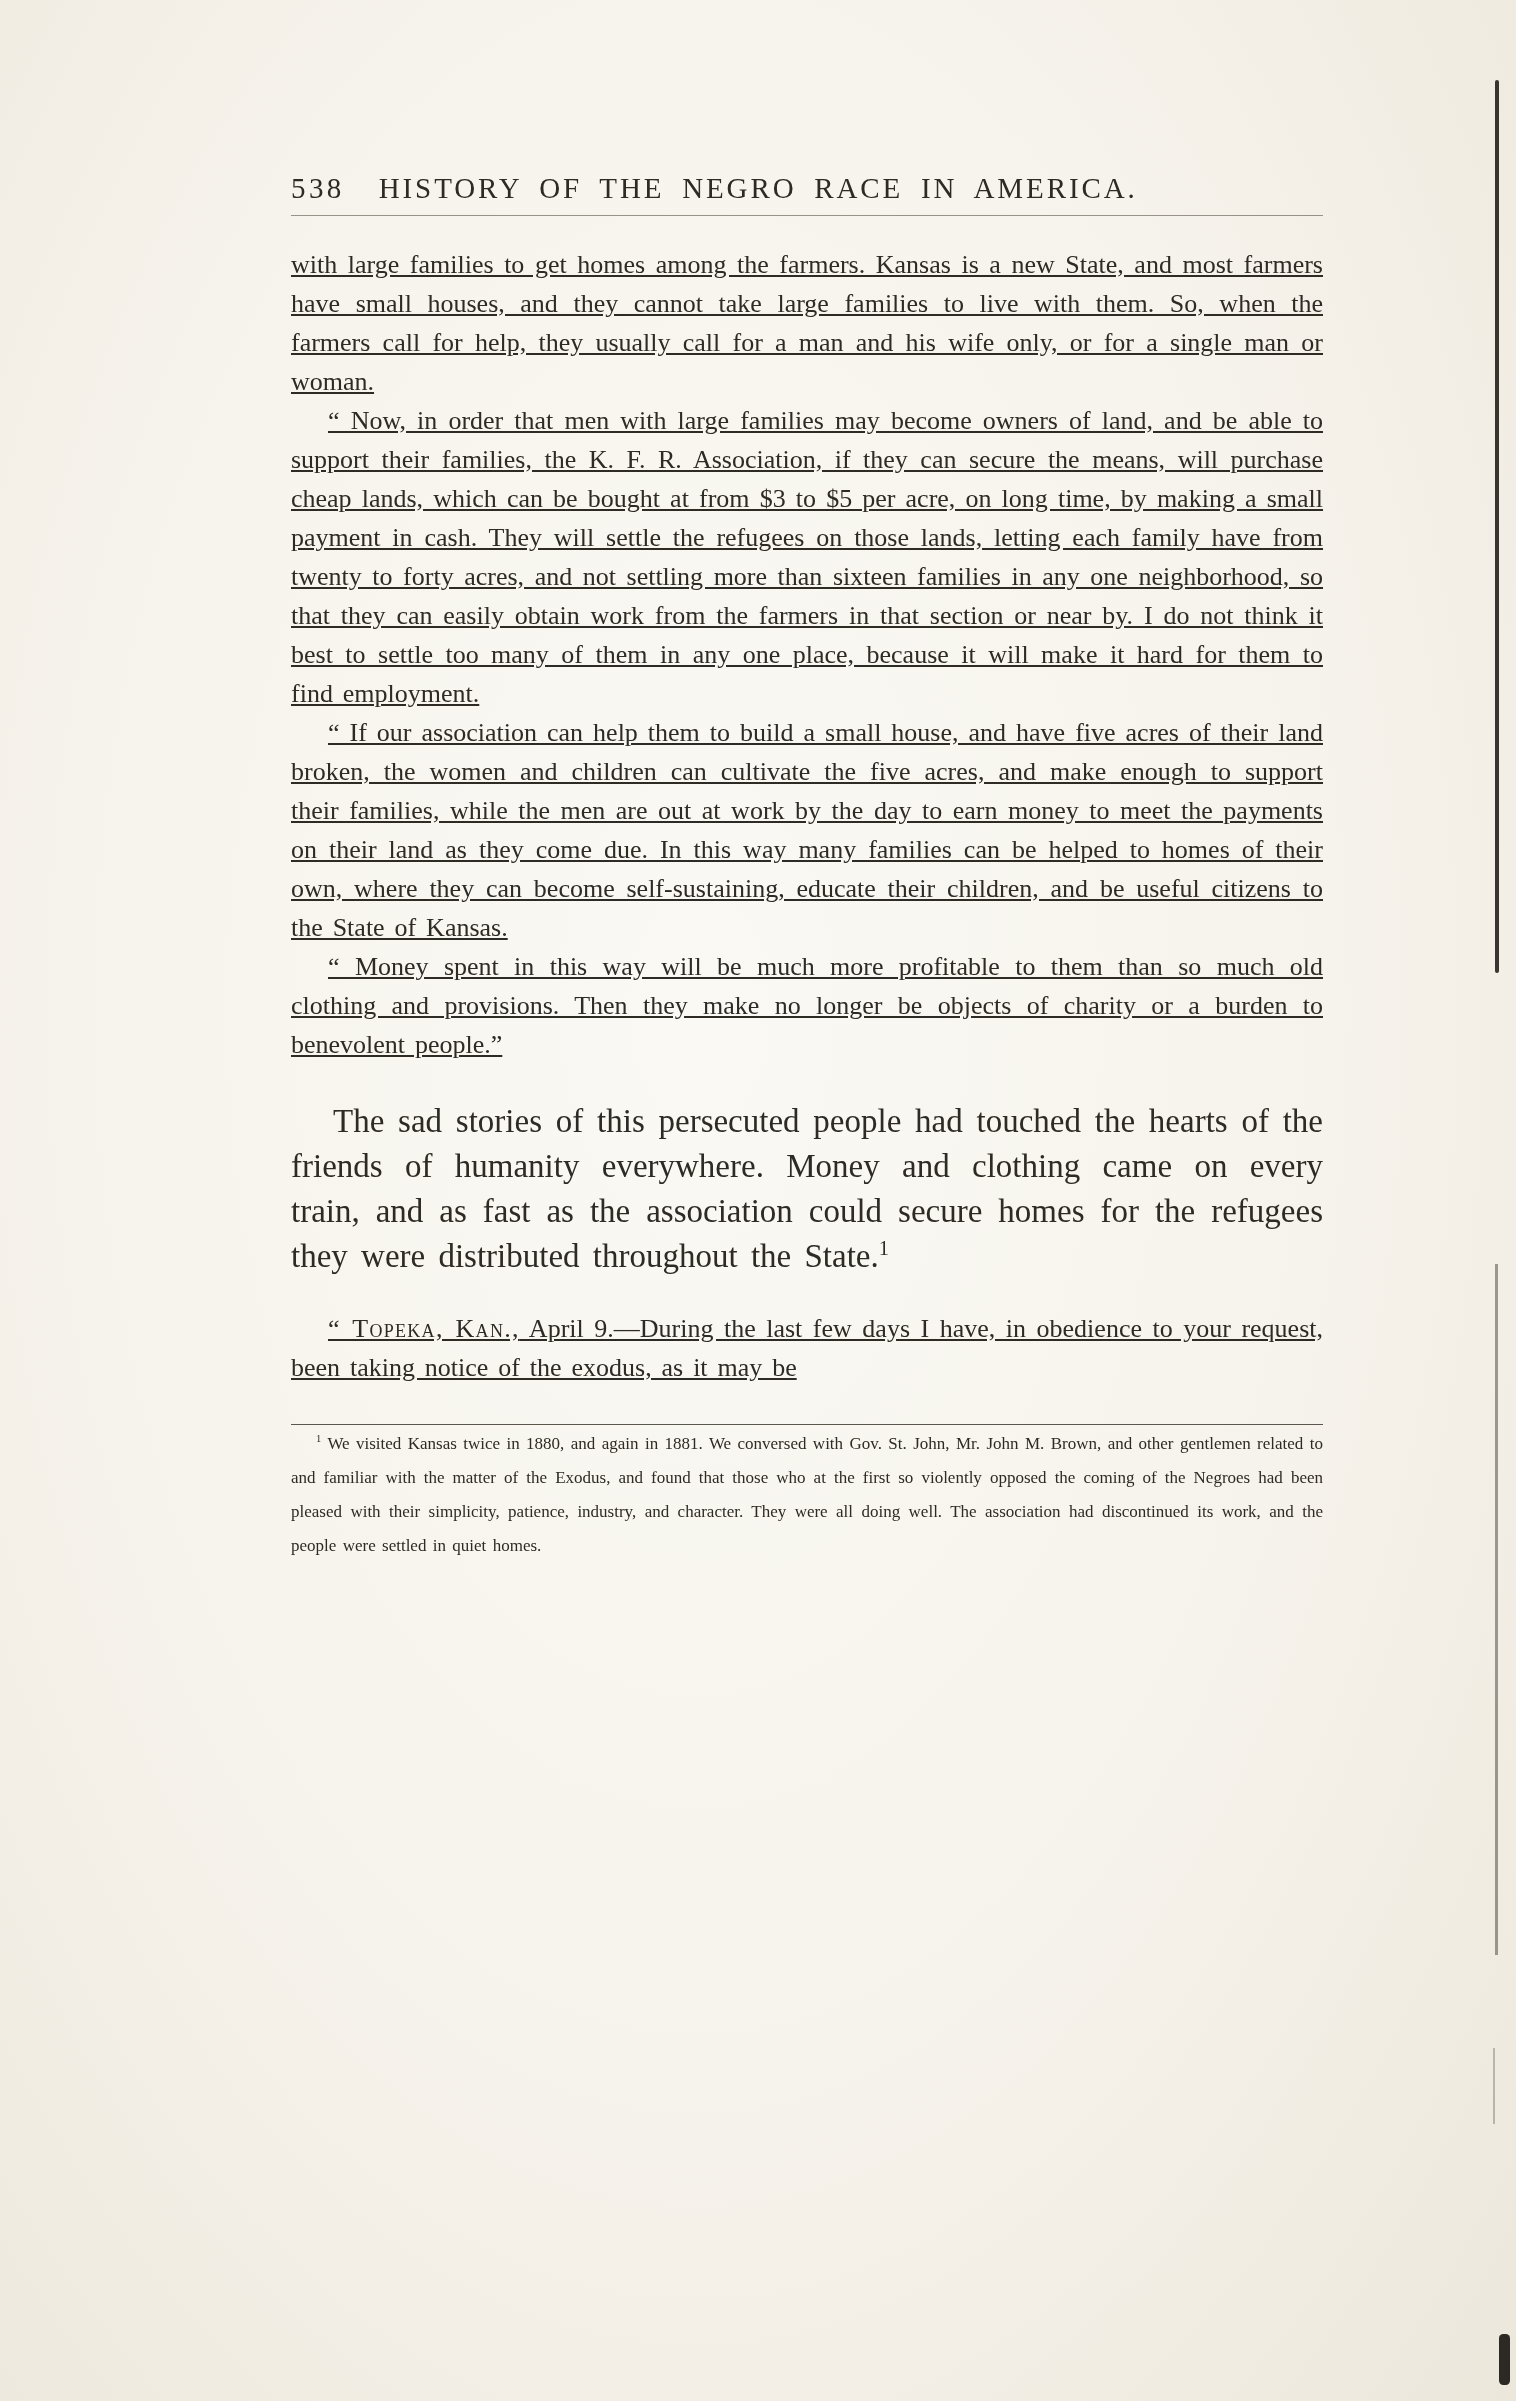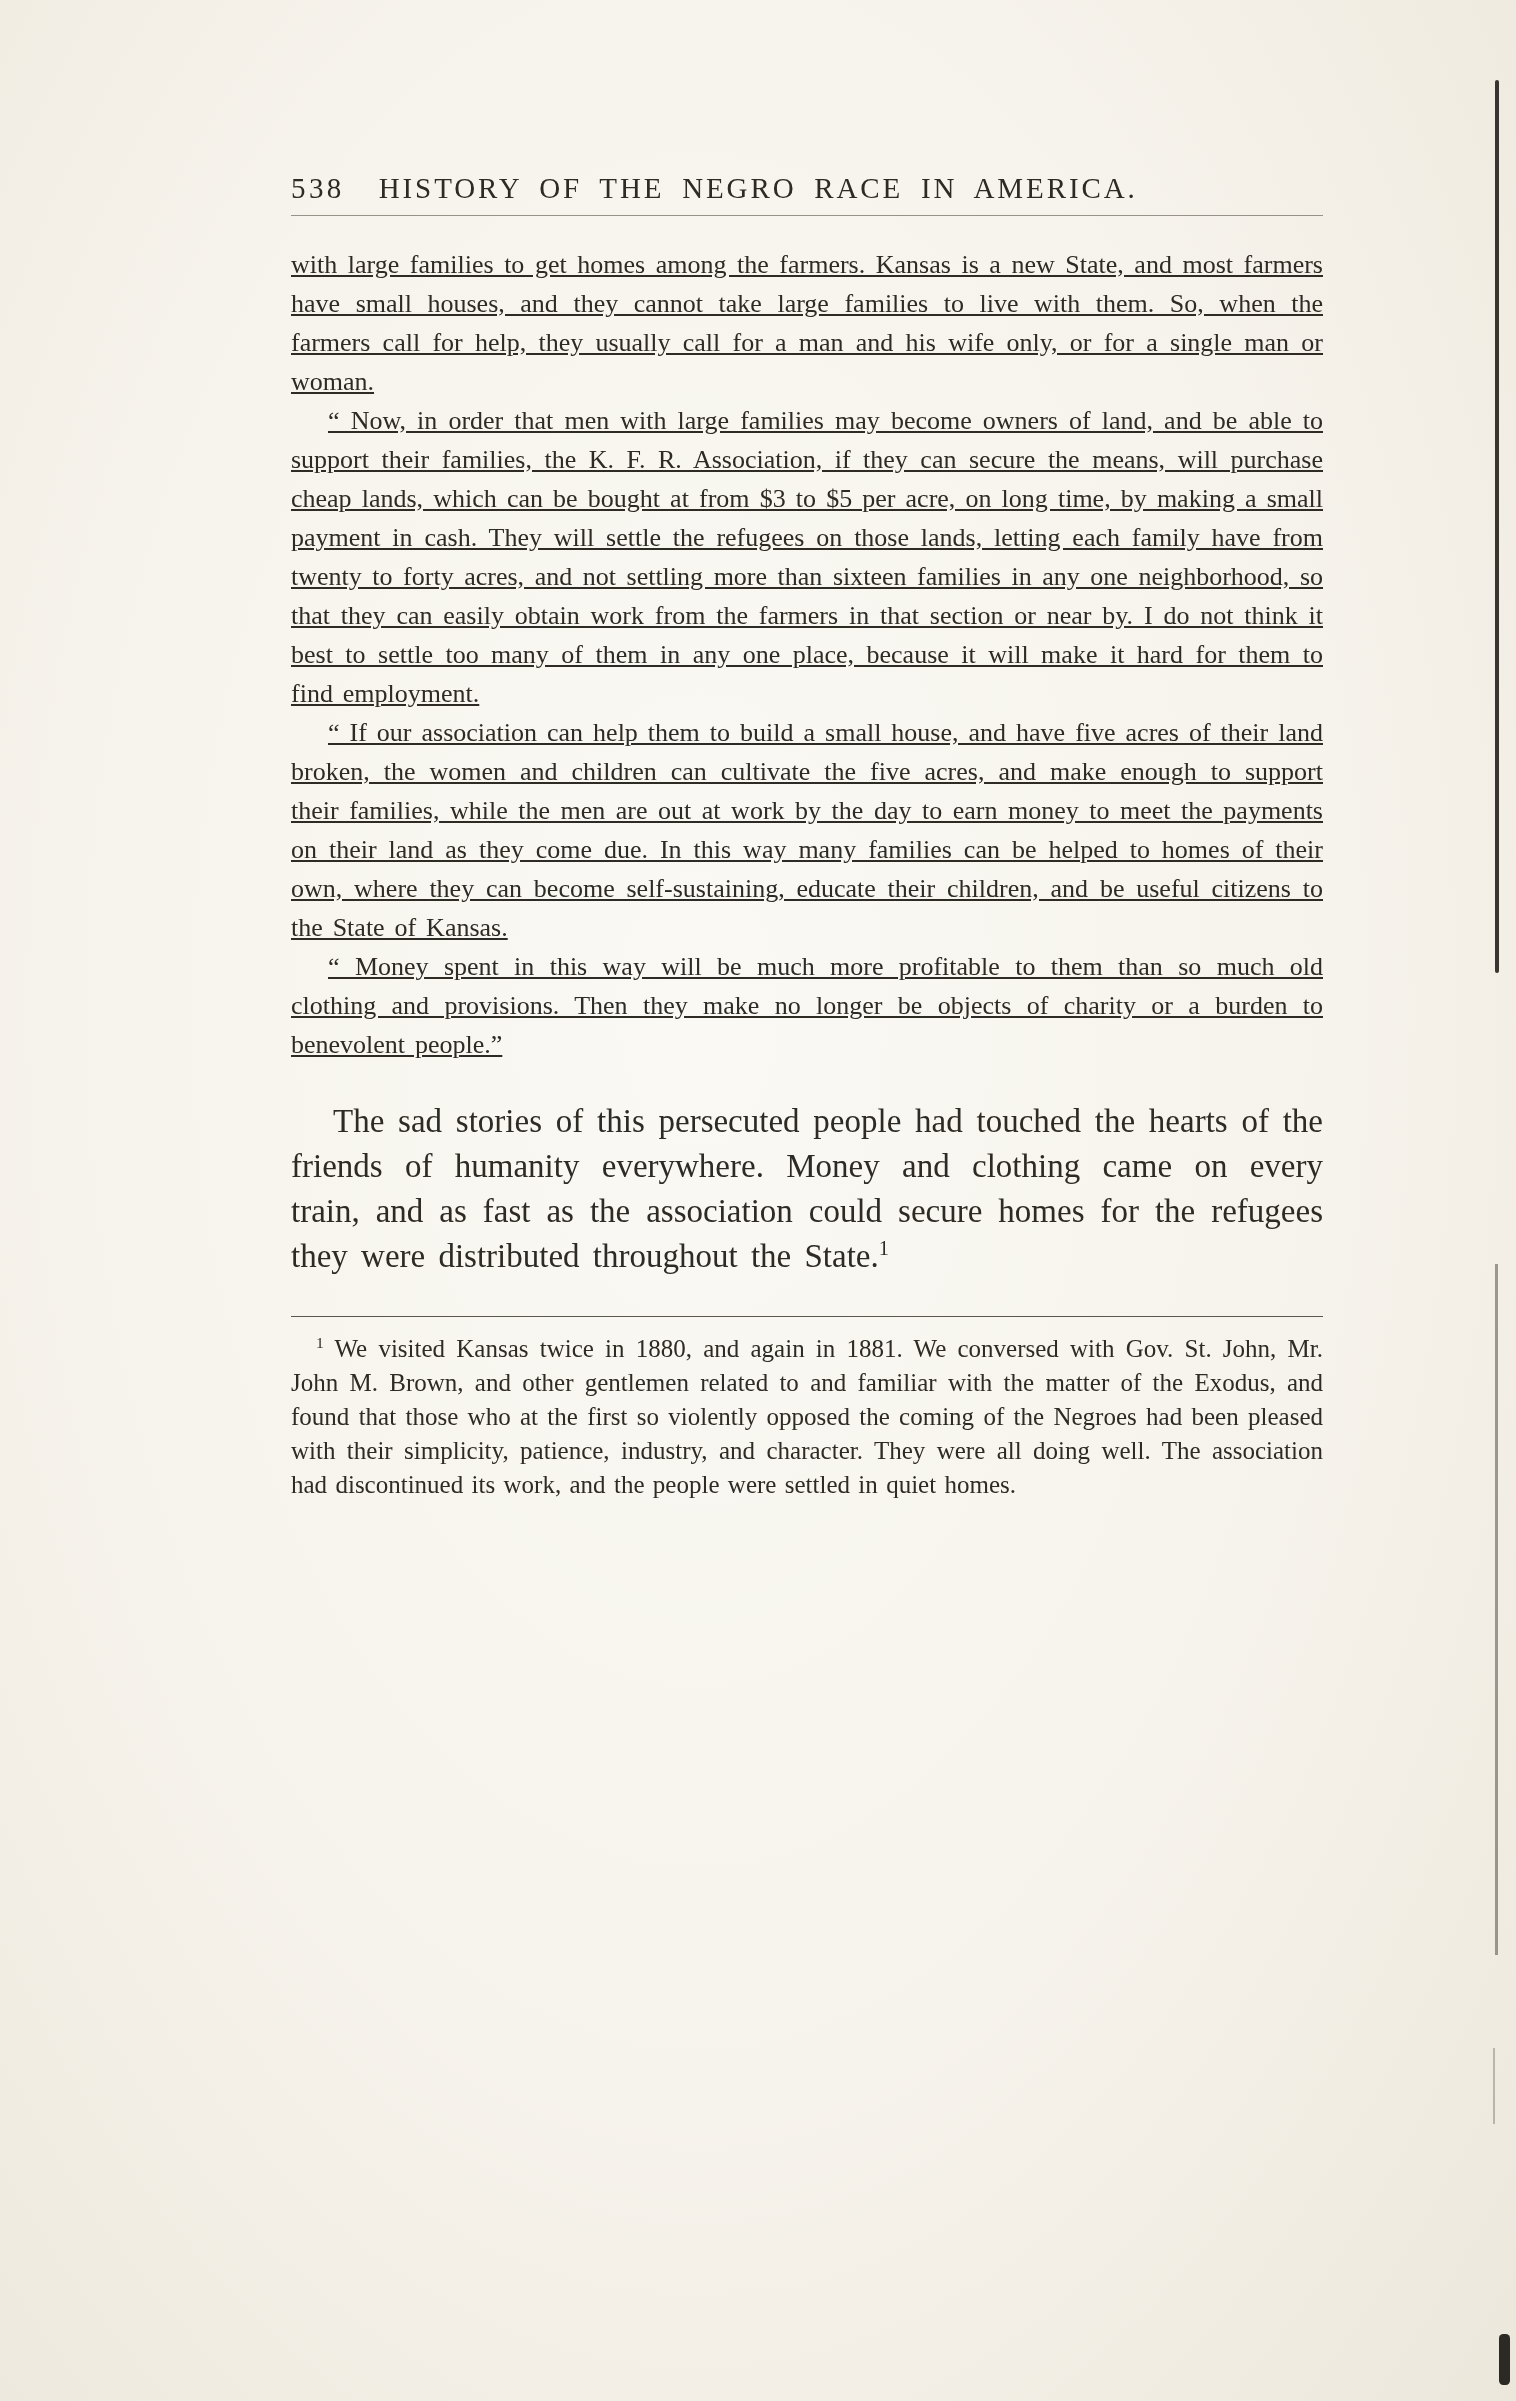--- a/index.html
+++ b/index.html
@@ -71,22 +71,22 @@
   }
   .smallcaps {
     font-variant: small-caps;
     letter-spacing: 1.3px;
   }
   .fn-rule {
     margin-top: 37px;
     border-top: 1.7px solid rgba(52, 47, 38, 0.8);
   }
   .footnote p {
-    margin: 15px 0 0 0;
-    font-size: 25px;
+    margin: 2px 0 0 0;
+    font-size: 17px;
     line-height: 34px;
     text-align: justify;
     text-indent: 25px;
     word-spacing: 2.1px;
   }
   
   .artifact {
     position: absolute;
     background: #17140f;
   }
@@ -137,20 +137,23 @@
       <p class="noindent">with large families to get homes among the farmers. Kansas is a new State, and most farmers have small houses, and they cannot take large families to live with them. So, when the farmers call for help, they usually call for a man and his wife only, or for a single man or woman.</p>
       <p>“ Now, in order that men with large families may become owners of land, and be able to support their families, the K. F. R. Association, if they can secure the means, will purchase cheap lands, which can be bought at from $3 to $5 per acre, on long time, by making a small payment in cash. They will settle the refugees on those lands, letting each family have from twenty to forty acres, and not settling more than sixteen families in any one neighborhood, so that they can easily obtain work from the farmers in that section or near by. I do not think it best to settle too many of them in any one place, because it will make it hard for them to find employment.</p>
       <p>“ If our association can help them to build a small house, and have five acres of their land broken, the women and children can cultivate the five acres, and make enough to support their families, while the men are out at work by the day to earn money to meet the payments on their land as they come due. In this way many families can be helped to homes of their own, where they can become self-sustaining, educate their children, and be useful citizens to the State of Kansas.</p>
       <p>“ Money spent in this way will be much more profitable to them than so much old clothing and provisions. Then they make no longer be objects of charity or a burden to benevolent people.”</p>
     </section>
 
     <section class="main">
       <p><span>The sad stories of this persecuted people had touched the hearts of the friends of humanity everywhere. Money and clothing came on every train, and as fast as the association could secure homes for the refugees they were distributed throughout the State.</span><sup class="fnref">1</sup></p>
     </section>
 
+    <section class="extract second">
+      <p><span class="smallcaps">“ Topeka, Kan.,</span><span> April 9.—During the last few days I have, in obedience to your request, been taking notice of the exodus, as it may be</span></p>
+    </section>
 
     <div class="fn-rule"></div>
 
     <footer class="footnote">
       <p><sup>1</sup> <span>We visited Kansas twice in 1880, and again in 1881. We conversed with Gov. St. John, Mr. John M. Brown, and other gentlemen related to and familiar with the matter of the Exodus, and found that those who at the first so violently opposed the coming of the Negroes had been pleased with their simplicity, patience, industry, and character. They were all doing well. The association had discontinued its work, and the people were settled in quiet homes.</span></p>
     </footer>
 
   </div>
 
   <div class="artifact edge-line-1"></div>

